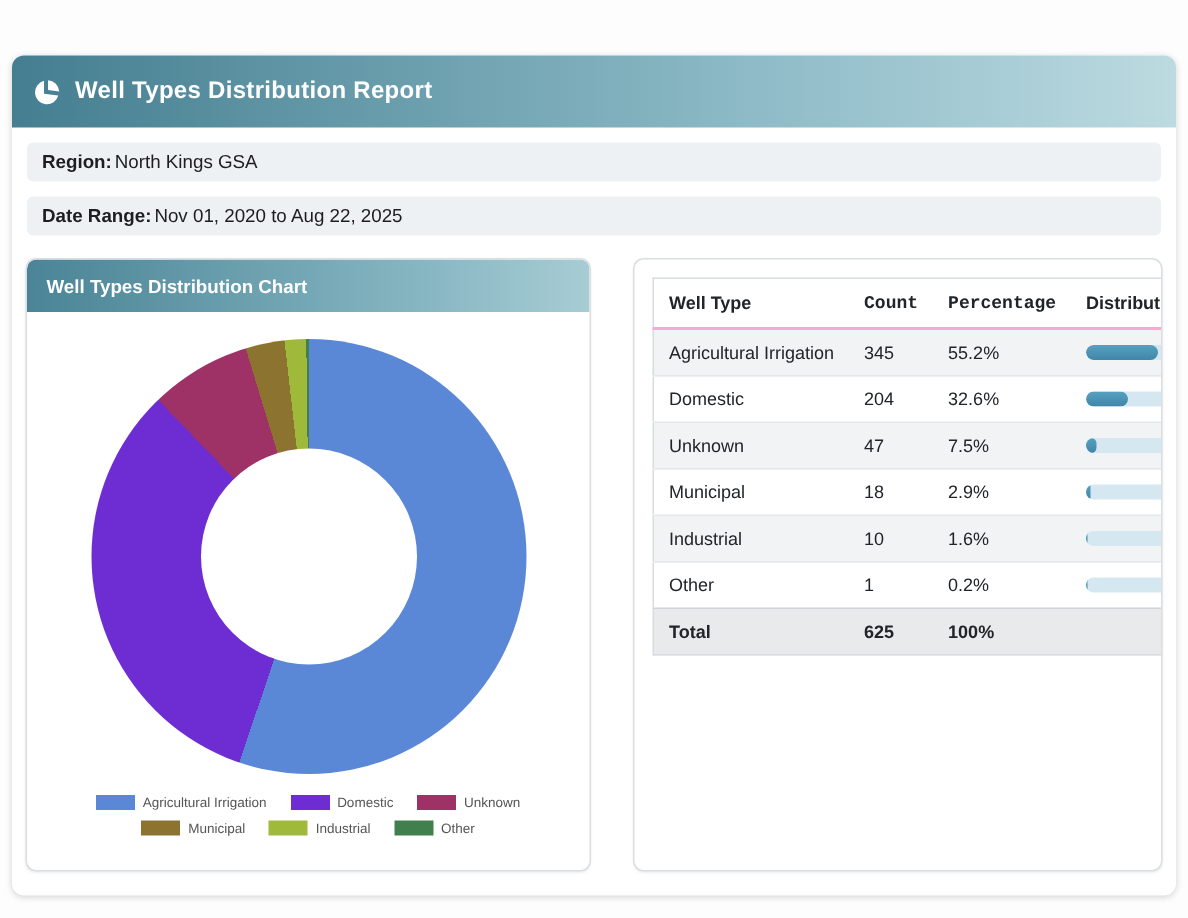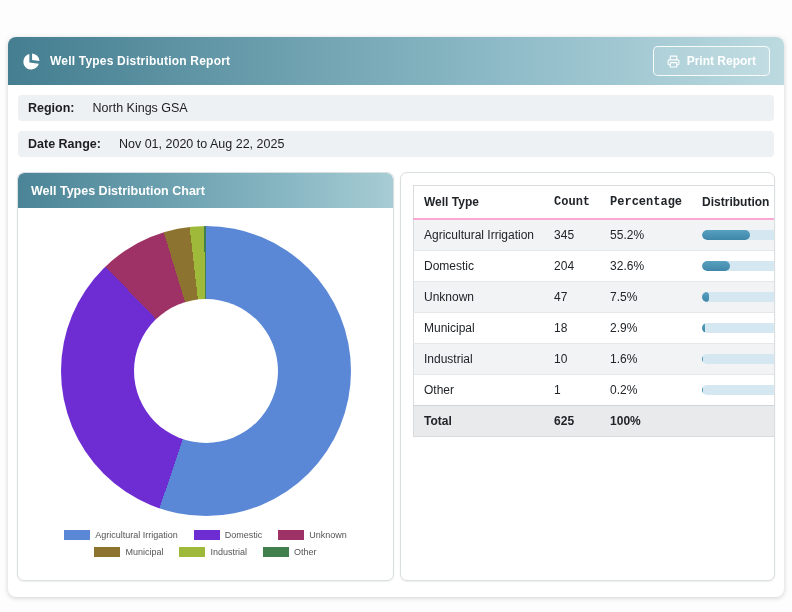--- a/index.html
+++ b/index.html
@@ -21,21 +21,21 @@
   .report-header {
     height: 48px;
     border-radius: 8px 8px 0 0;
     background: linear-gradient(90deg, #447e90 0%, #8fbcc8 65%, #bcdae0 100%);
     display: flex;
     align-items: center;
     padding: 0 14px;
   }
   .report-title {
     color: #ffffff;
-    font-size: 12px;
+    font-size: 16px;
     font-weight: bold;
     margin-left: 9px;
     letter-spacing: .2px;
   }
   .print-btn {
     margin-left: auto;
     display: flex;
     align-items: center;
     gap: 7px;
     background: rgba(255,255,255,.10);
@@ -49,27 +49,27 @@
     cursor: pointer;
   }
   .info-bar {
     background: #eef1f3;
     border-radius: 4px;
     margin: 10px 10px 0 10px;
     padding: 6px 10px;
     font-size: 12.5px;
     color: #1c1e21;
     display: flex;
-    gap: 18px;
+    gap: 2px;
     align-items: center;
   }
   .info-label { font-weight: bold; }
   .panels {
     display: flex;
-    gap: 6px;
+    gap: 28px;
     margin: 15px 9px 6px 9px;
     align-items: stretch;
   }
   .panel {
     background: #fff;
     border: 1px solid #d9dee1;
     border-radius: 7px;
     box-shadow: 0 1px 2px rgba(0,0,0,.07);
     height: 409px;
     overflow: hidden;
@@ -159,30 +159,20 @@
 <div class="report-card">
 
   <div class="report-header">
     <span style="display:inline-flex;">
       <svg width="19" height="19" viewBox="0 0 24 24">
         <path fill="#ffffff" d="M21.3 14.7A10 10 0 1 1 9.3 2.4v10.9l11.9 1.4z"></path>
         <path fill="#ffffff" d="M12.7 1.9a10 10 0 0 1 9.4 9.4l-9.4-1.1V1.9z"></path>
       </svg>
     </span>
     <span class="report-title">Well Types Distribution Report</span>
-    <button class="print-btn">
-      <span style="display:inline-flex;">
-        <svg width="13" height="13" viewBox="0 0 24 24" fill="none" stroke="#ffffff" stroke-width="2" stroke-linejoin="round">
-          <path d="M6 9V2h12v7"></path>
-          <path d="M6 18H4a2 2 0 0 1-2-2v-5a2 2 0 0 1 2-2h16a2 2 0 0 1 2 2v5a2 2 0 0 1-2 2h-2"></path>
-          <rect x="6" y="14" width="12" height="8"></rect>
-        </svg>
-      </span>
-      <span>Print Report</span>
-    </button>
   </div>
 
   <div class="info-bar">
     <span class="info-label">Region:</span>
     <span>North Kings GSA</span>
   </div>
 
   <div class="info-bar">
     <span class="info-label">Date Range:</span>
     <span>Nov 01, 2020 to Aug 22, 2025</span>

